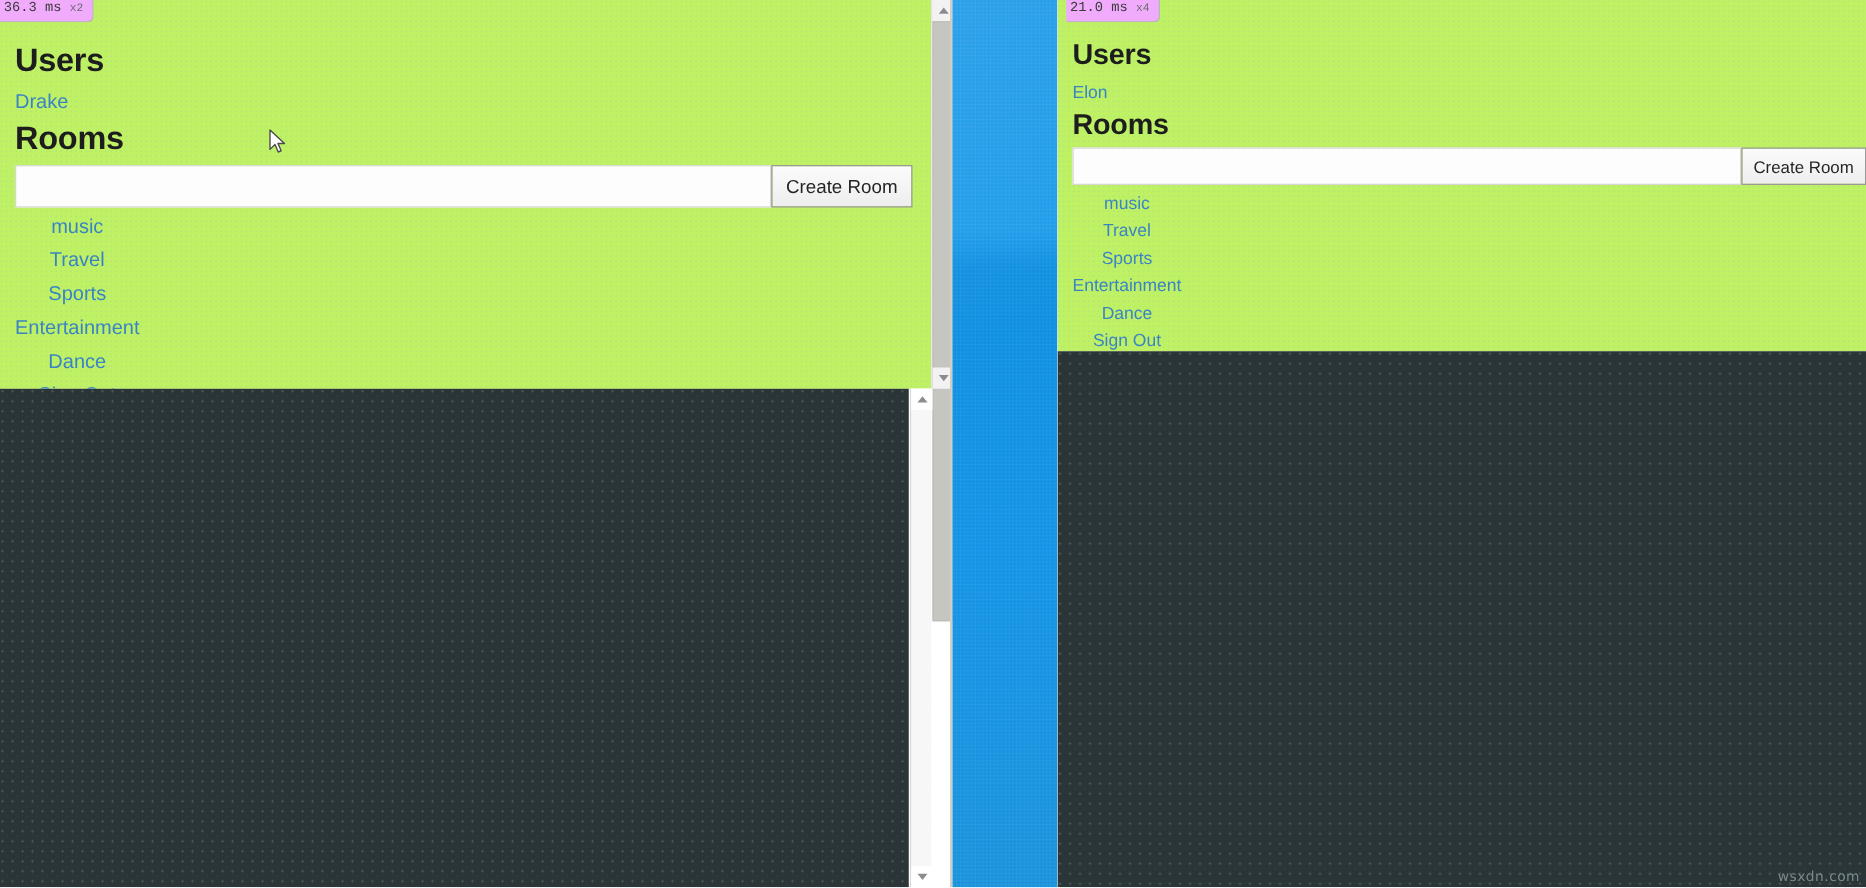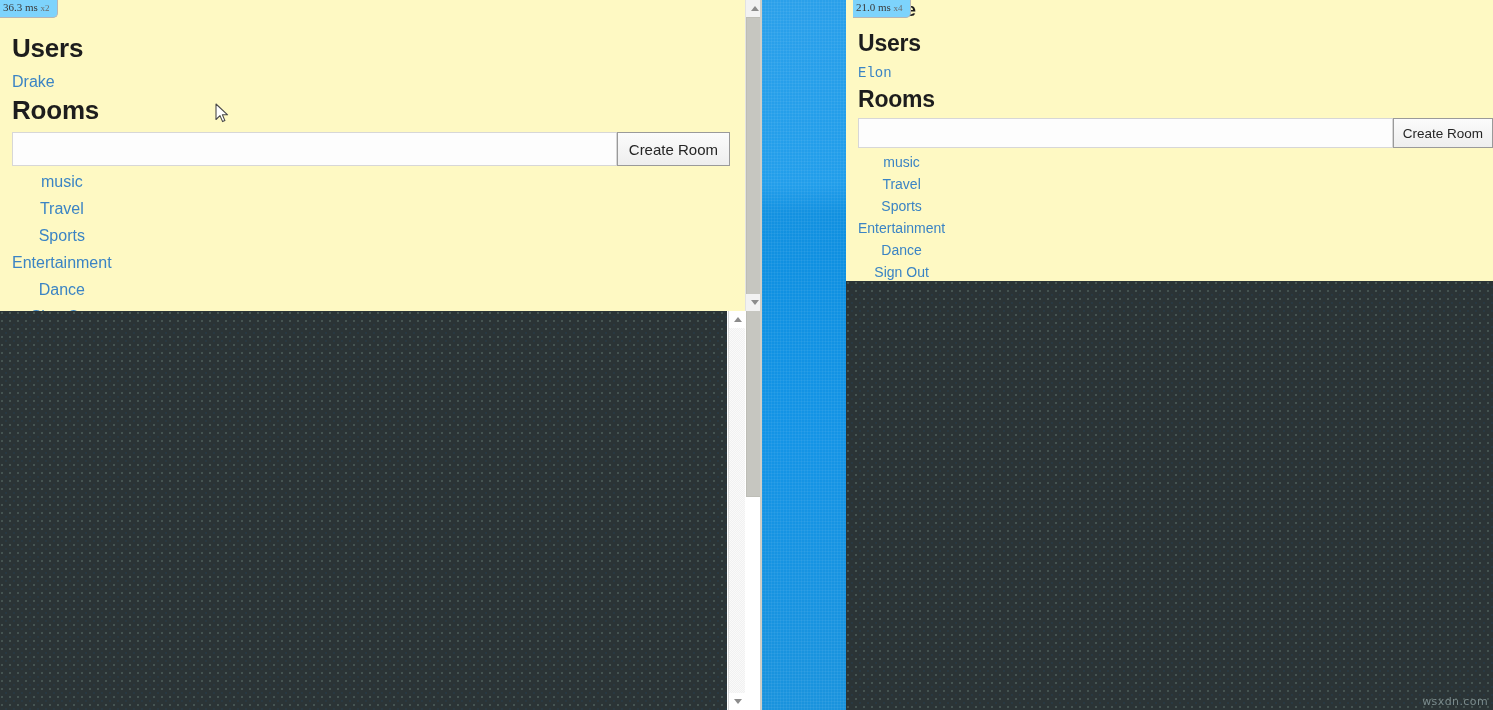--- a/index.html
+++ b/index.html
@@ -43,21 +43,21 @@
   }
 
   
   .window { position: absolute; top: 0; background: #ffffff; overflow: hidden; }
   #window-left  { left: 0;    width: 762px; height: 710px; }
   #window-right { left: 846px; width: 647px; height: 710px; }
 
   .page-area {
     position: absolute;
     top: 0; left: 0;
-    background: #fef9c3;
+    background: #bef264;
     overflow: hidden;
   }
   #page-left  { width: 745px; height: 311px; }
   #page-right { width: 647px; height: 281px; }
 
   
   .dot-texture::before {
     content: "";
     position: absolute; inset: 0;
     pointer-events: none;
@@ -162,27 +162,27 @@
   #scrollbar-upper .sb-thumb { top: 17px; height: 480px; }
 
   #scrollbar-lower { left: 728px; top: 311px; height: 399px;
                      background-color: #ffffff;
                      border-left: 1px solid #d9d9d9; }
 
   
   .perf-badge {
     position: absolute;
     z-index: 40;
-    background: #7dd3fc;
+    background: #f0abfc;
     border: 1px solid #b6b6b6;
     border-top: none;
     border-left: none;
     border-radius: 0 0 5px 0;
     padding: 1px 7px 2px 3px;
-    font-family: Liberation Serif, serif;
+    font-family: Liberation Mono, monospace;
     font-size: 11px;
     color: #3a3a3a;
     white-space: nowrap;
     line-height: 1.25;
   }
   .perf-badge .count { font-size: 9px; color: #6a6a6a; }
   #perf-left  { left: 0;   top: 0; }
   #perf-right { left: 853px; top: 0; }
 
   
@@ -273,21 +273,21 @@
   <div class="wallpaper-edge-left"></div>
   <div class="wallpaper-strip"></div>
 
   <div class="window" id="window-right">
 
     <div class="page-area dot-texture" id="page-right">
       <div class="content">
 
         <h1 class="section" style="position:absolute; left:12px; top:30px;">Users</h1>
 
-        <a class="link" style="position:absolute; left:12px; top:66px;font-family:Liberation Mono, monospace;">Elon</a>
+        <a class="link" style="position:absolute; left:12px; top:66px;">Elon</a>
 
         <h1 class="section" style="position:absolute; left:12px; top:86px;">Rooms</h1>
 
         <div class="room-form" style="position:absolute; left:12px; top:118px; width:635px;">
           <input class="room-input" type="text" placeholder="" style="">
           <button class="create-room">Create Room</button>
         </div>
 
         <div style="position:absolute; left:12px; top:155px;">
           <a class="link" style="margin-bottom:8px;">music</a>

